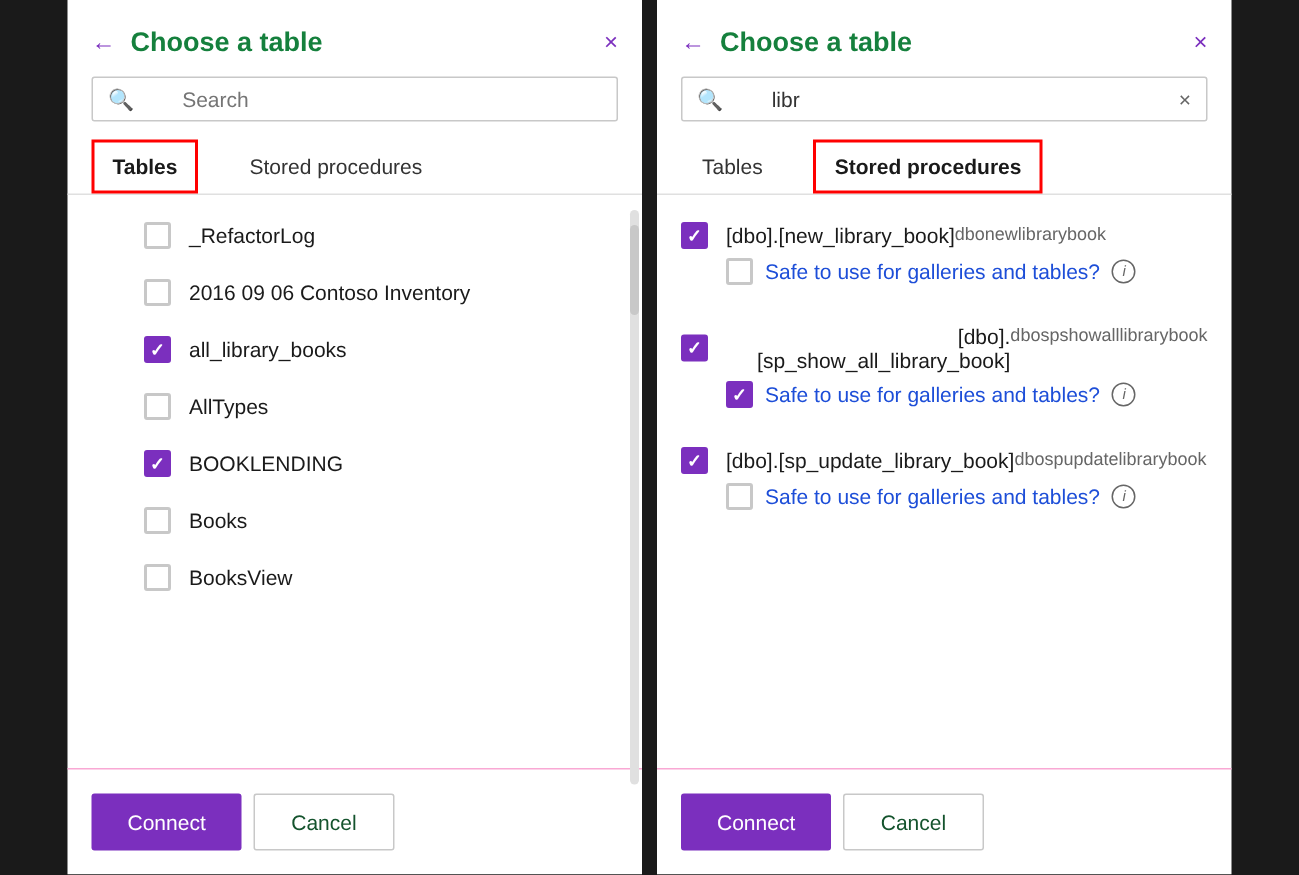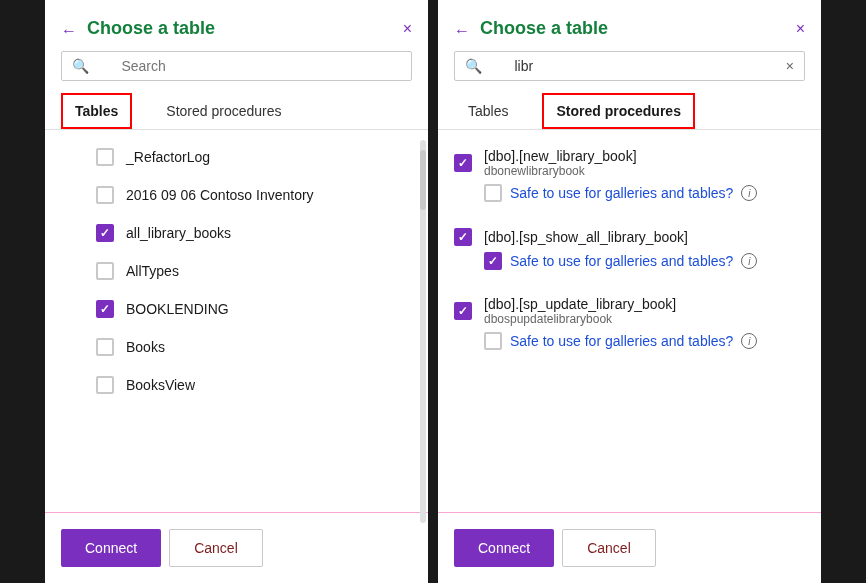--- a/index.html
+++ b/index.html
@@ -166,21 +166,21 @@
       color: white;
       border: none;
       padding: 10px 24px;
       font-size: 14px;
       cursor: pointer;
       border-radius: 2px;
     }
 
     .btn-cancel {
       background: white;
-      color: #7f1d1d;
+      color: #14532d;
       border: 1px solid #c8c8c8;
       padding: 10px 24px;
       font-size: 14px;
       cursor: pointer;
       border-radius: 2px;
     }
 
     .divider {
       width: 10px;
       background: #1a1a1a;
@@ -193,21 +193,22 @@
     }
 
     .proc-main {
       display: flex;
       align-items: center;
       gap: 12px;
     }
 
     .proc-info {
       display: flex;
-      flex-direction: column;
+      flex-direction: row;
+      text-align: right;
     }
 
     .proc-name {
       font-size: 14px;
       color: #1a1a1a;
       font-weight: 500;
     }
 
     .proc-sub {
       font-size: 12px;
@@ -355,20 +356,21 @@
         <span class="safe-label">Safe to use for galleries and tables?</span>
         <span class="info-icon">i</span>
       </div>
     </div>
 
     <div class="proc-item">
       <div class="proc-main">
         <div class="checkbox checked"></div>
         <div class="proc-info">
           <span class="proc-name">[dbo].[sp_show_all_library_book]</span>
+          <span class="proc-sub">dbospshowalllibrarybook</span>
         </div>
       </div>
       <div class="safe-row">
         <div class="checkbox checked"></div>
         <span class="safe-label">Safe to use for galleries and tables?</span>
         <span class="info-icon">i</span>
       </div>
     </div>
 
     <div class="proc-item">

